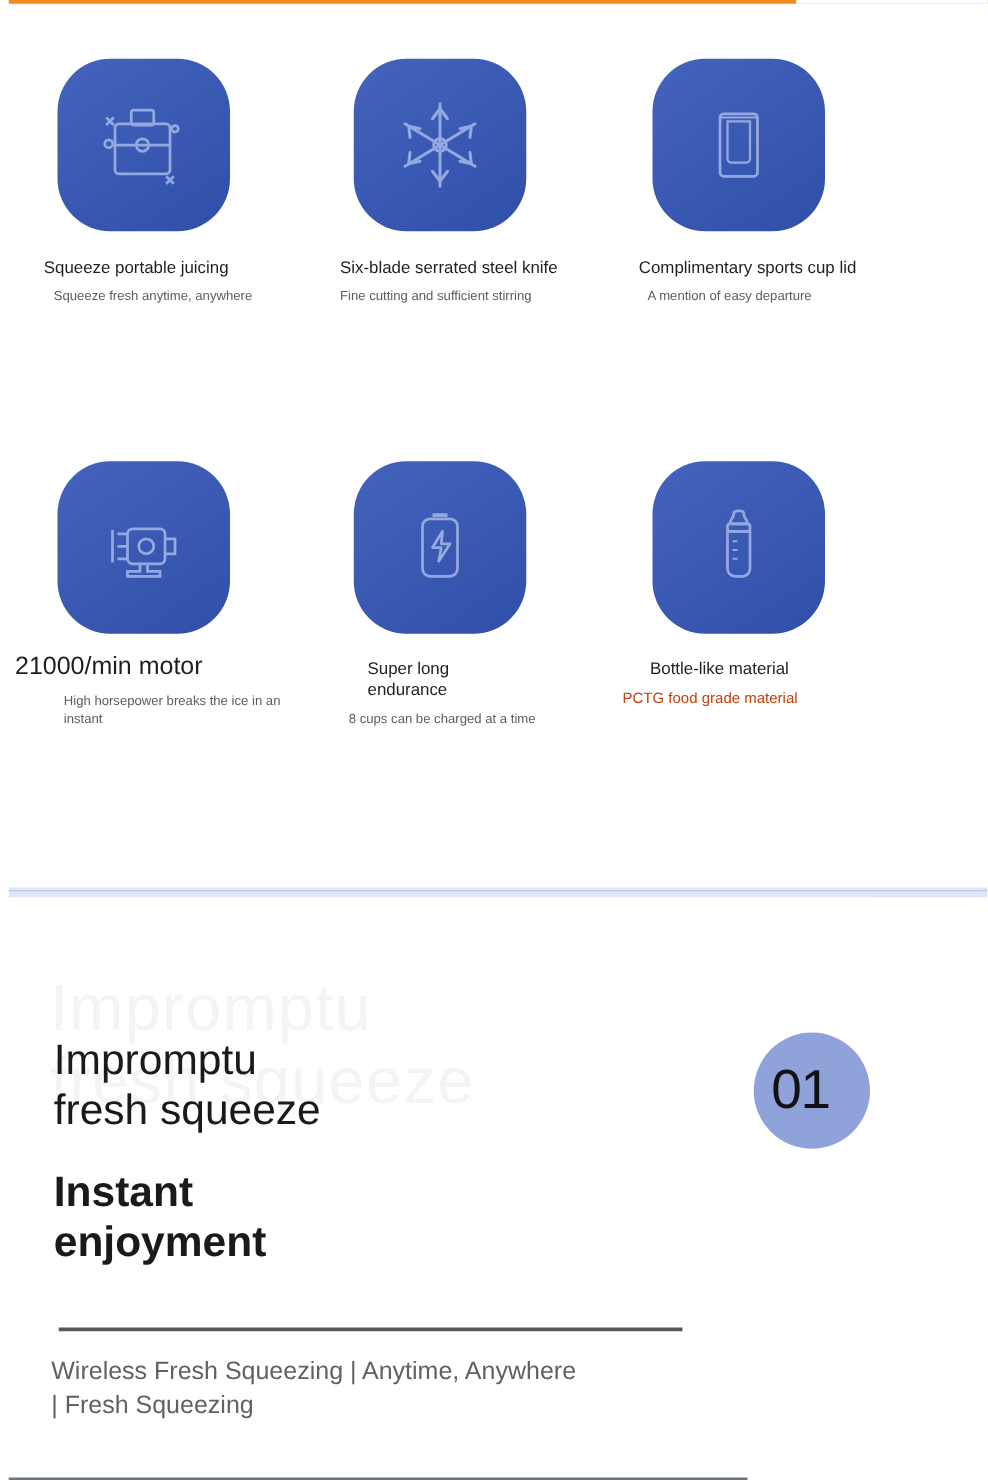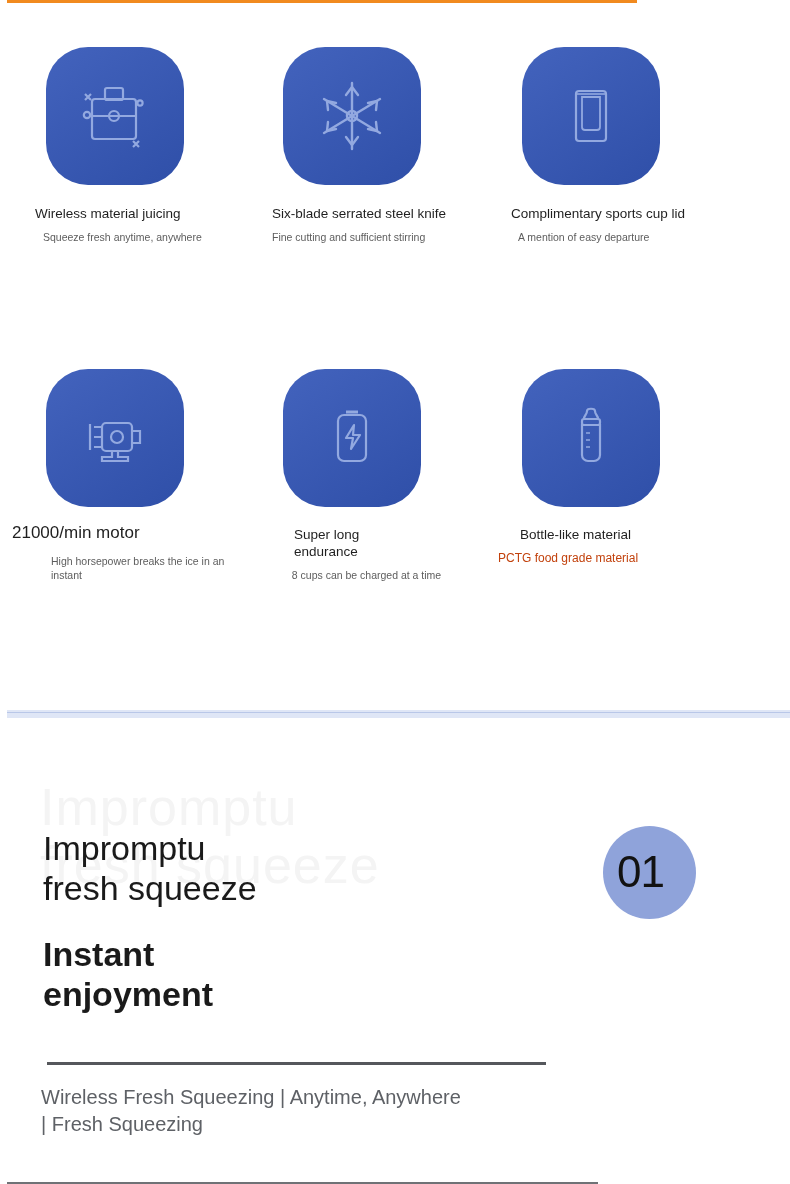--- a/index.html
+++ b/index.html
@@ -92,25 +92,25 @@
   
   .f0 .feature-title { margin-left: 0px; }
   .f0 .feature-sub   { margin-left: 8px; }
   .f1 .feature-icon  { margin-left: 9px; }
   .f1 .feature-title { margin-left: -2px; }
   .f1 .feature-sub   { margin-left: 5px; }
   .f2 .feature-icon  { margin-left: 9px; }
   .f2 .feature-title { margin-left: -2px; }
   .f2 .feature-sub   { margin-left: -2px; }
 
-  .f3 .feature-title { font-size: 17px; line-height: 26px; margin-left: -23px; margin-top: 13px; width: 230px;}
+  .f3 .feature-title { font-size: 20px; line-height: 26px; margin-left: -23px; margin-top: 13px; width: 230px;}
   .f3 .feature-sub   { margin-left: 16px; margin-top: 8px; }
   .f4 .feature-icon  { margin-left: 9px; }
   .f4 .feature-title { margin-left: 20px; margin-top: 19px; width: 120px; }
-  .f4 .feature-sub   { margin-left: 5px; text-align: center; }
+  .f4 .feature-sub   { margin-left: 5px; }
   .f5 .feature-icon  { margin-left: 9px; }
   .f5 .feature-title { margin-left: 7px; margin-top: 19px; }
   .f5 .feature-sub   { margin-left: -15px; font-size: 12px; color: #c2410c; }
 
   
   .band {
     position: absolute;
     top: 710px;
     left: 0;
     width: 790px;
@@ -241,21 +241,21 @@
           <rect x="22" y="28" width="44" height="40" rx="3"></rect>
           <rect x="35" y="17" width="18" height="12" rx="2"></rect>
           <path d="M22 45 h44"></path>
           <circle cx="44" cy="45" r="5" fill="none"></circle>
           <circle cx="17" cy="44" r="3.2"></circle>
           <path d="M15 23 l6 6 M21 23 l-6 6"></path>
           <path d="M63 70 l6 6 M69 70 l-6 6"></path>
           <circle cx="70" cy="32" r="2.6"></circle>
         </svg>
       </div>
-      <div class="feature-title">Wireless material juicing</div>
+      <div class="feature-title">Squeeze portable juicing</div>
       <div class="feature-sub">Squeeze fresh anytime, anywhere</div>
     </div>
 
     <div class="feature f2">
       <div class="feature-icon">
         <svg width="94" height="94" viewBox="0 0 94 94" fill="none" stroke="#93a9e0" stroke-width="2.4" stroke-linecap="round">
           <path d="M47 47 L47 14"></path>
           <path d="M47 47 L75 30"></path>
           <path d="M47 47 L75 64"></path>
           <path d="M47 47 L47 80"></path>

